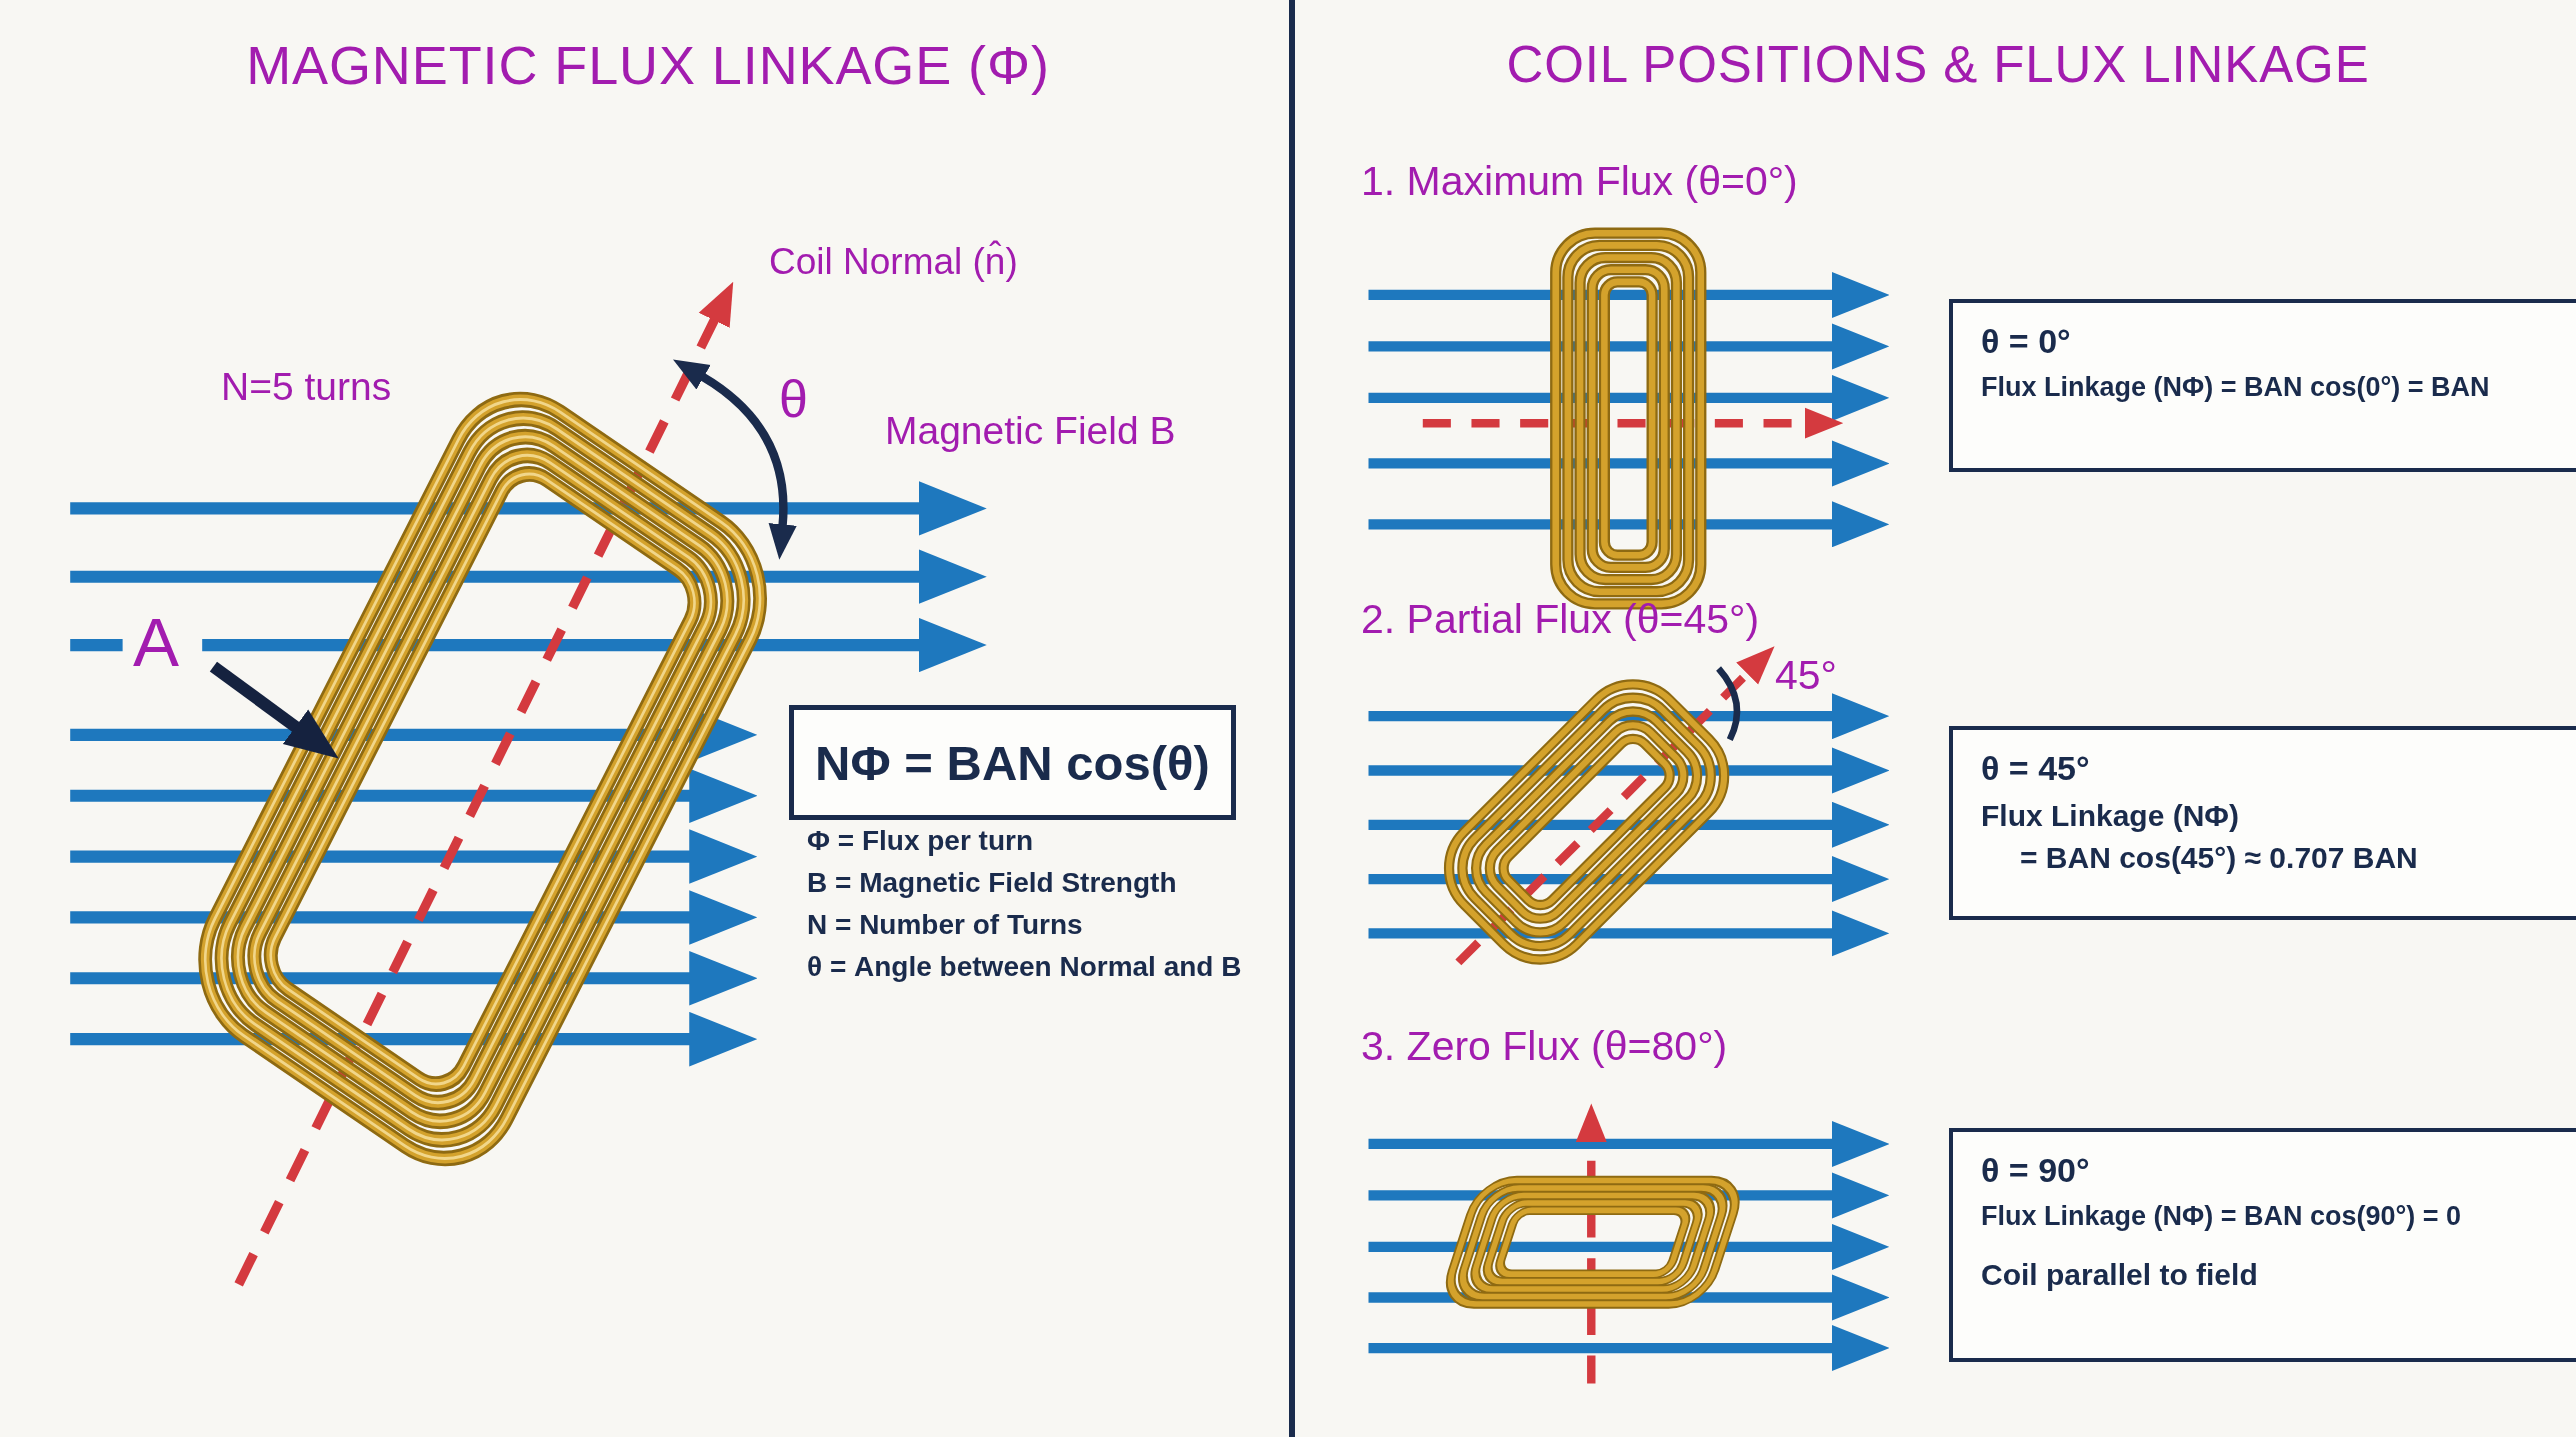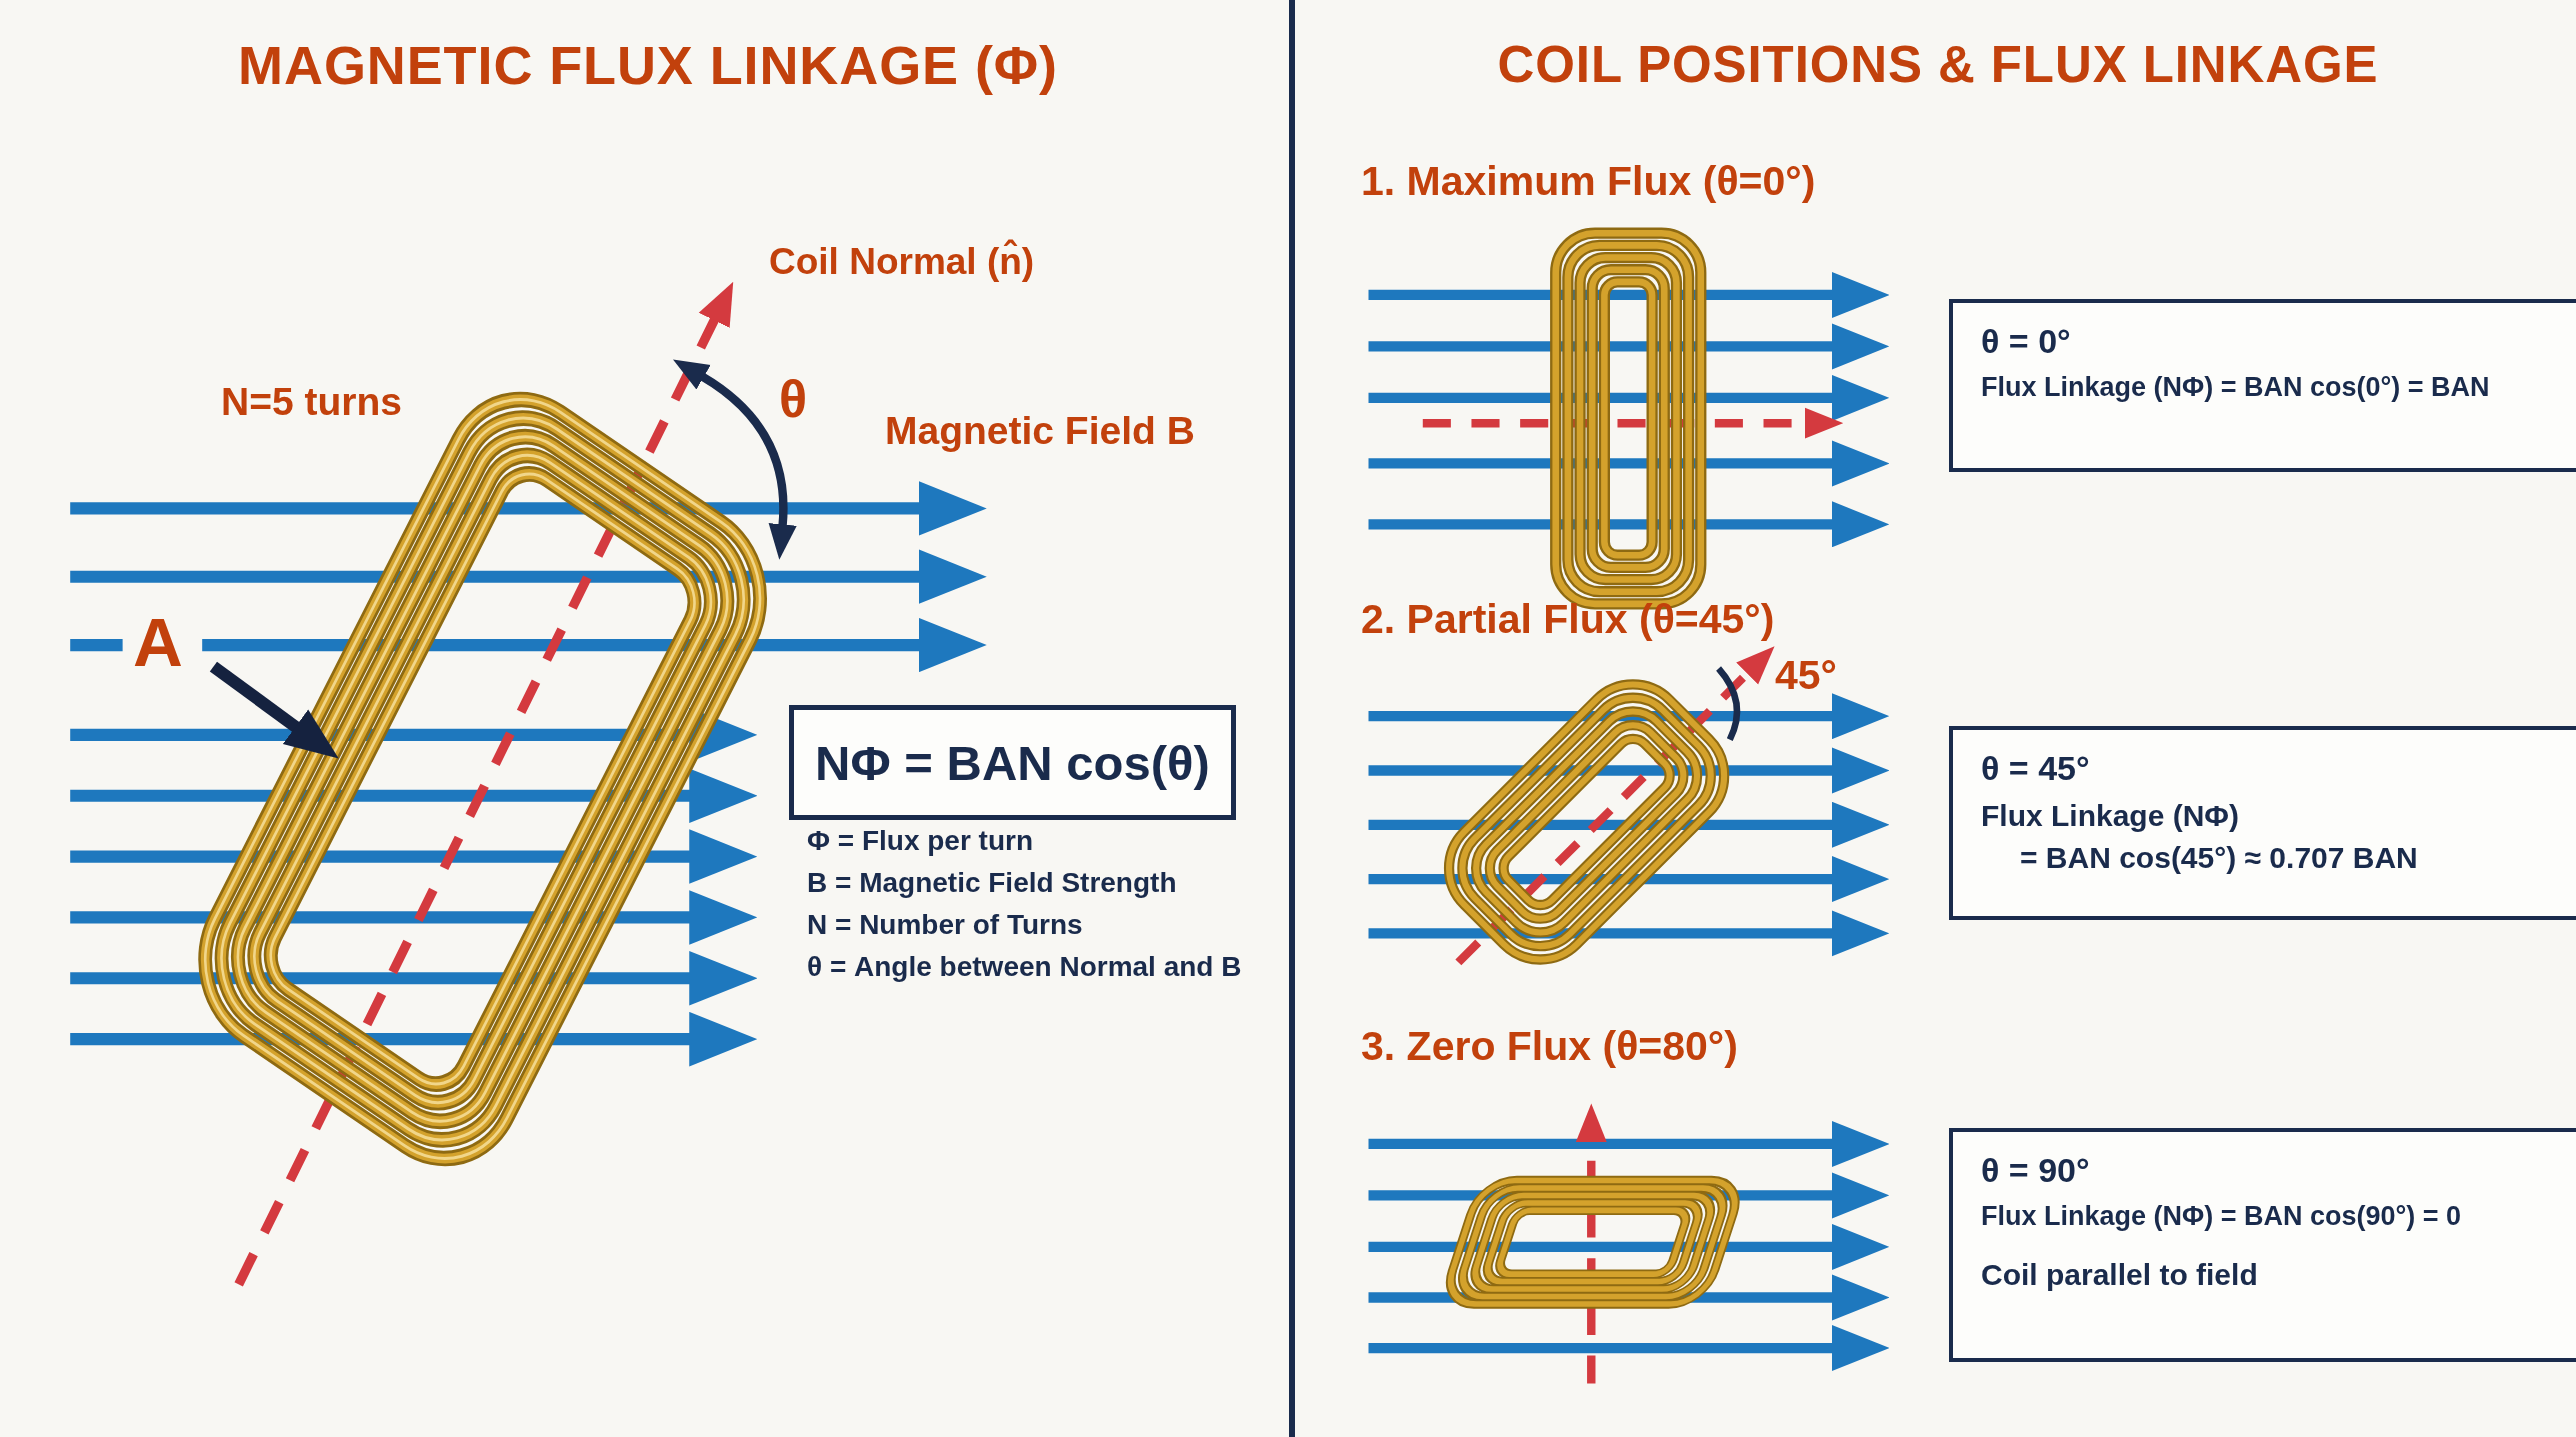--- a/index.html
+++ b/index.html
@@ -5,21 +5,21 @@
   html,body{margin:0;padding:0;background:#e8e8e8;}
   #canvas{
     position:relative;
     width:2576px;height:1438px;
     background:#F8F7F3;
     overflow:hidden;
     font-family:"Liberation Sans",sans-serif;
     color:#1A2B4C;
   }
   #gfx{position:absolute;left:0;top:0;width:2576px;height:1438px;}
-  .lbl{position:absolute;font-weight:700;color:#c2410c;white-space:nowrap;line-height:1.1;}
+  .lbl{position:absolute;font-weight:400;color:#a21caf;white-space:nowrap;line-height:1.1;}
   .title{text-align:center;font-size:54px;letter-spacing:0.9px;}
   .rtitle{font-size:51px;}
   .heading{font-size:41px;}
   .divider{position:absolute;left:1289px;top:0;width:5.6px;height:1438px;background:#1A2B4C;}
   .formula-box{
     position:absolute;left:789px;top:705px;width:437px;height:105px;
     border:5.6px solid #1A2B4C;background:#FDFDFB;
     display:flex;align-items:center;justify-content:center;
   }
   .formula-box .ftext{font-size:49px;font-weight:700;white-space:nowrap;}
@@ -199,21 +199,21 @@
   <div class="lbl title" style="left:124px;top:36px;width:1048px;">MAGNETIC FLUX LINKAGE (Φ)</div>
 
   <div class="lbl title rtitle" style="left:1339px;top:37px;width:1198px;">COIL POSITIONS &amp; FLUX LINKAGE</div>
 
   <div class="lbl" style="left:769px;top:242px;font-size:37px;">Coil Normal (n̂)</div>
 
   <div class="lbl" style="left:779px;top:371px;font-size:52px;">θ</div>
 
   <div class="lbl" style="left:885px;top:410px;font-size:39px;">Magnetic Field B</div>
 
-  <div class="lbl" style="left:221px;top:381px;font-size:39px;">N=5 turns</div>
+  <div class="lbl" style="left:221px;top:366px;font-size:39px;">N=5 turns</div>
 
   <div class="lbl" style="left:133px;top:605px;font-size:69px;">A</div>
 
   <div class="formula-box">
     <div class="ftext">NΦ = BAN cos(θ)</div>
   </div>
 
   <div class="defs">
     <div>Φ = Flux per turn</div>
     <div>B = Magnetic Field Strength</div>

